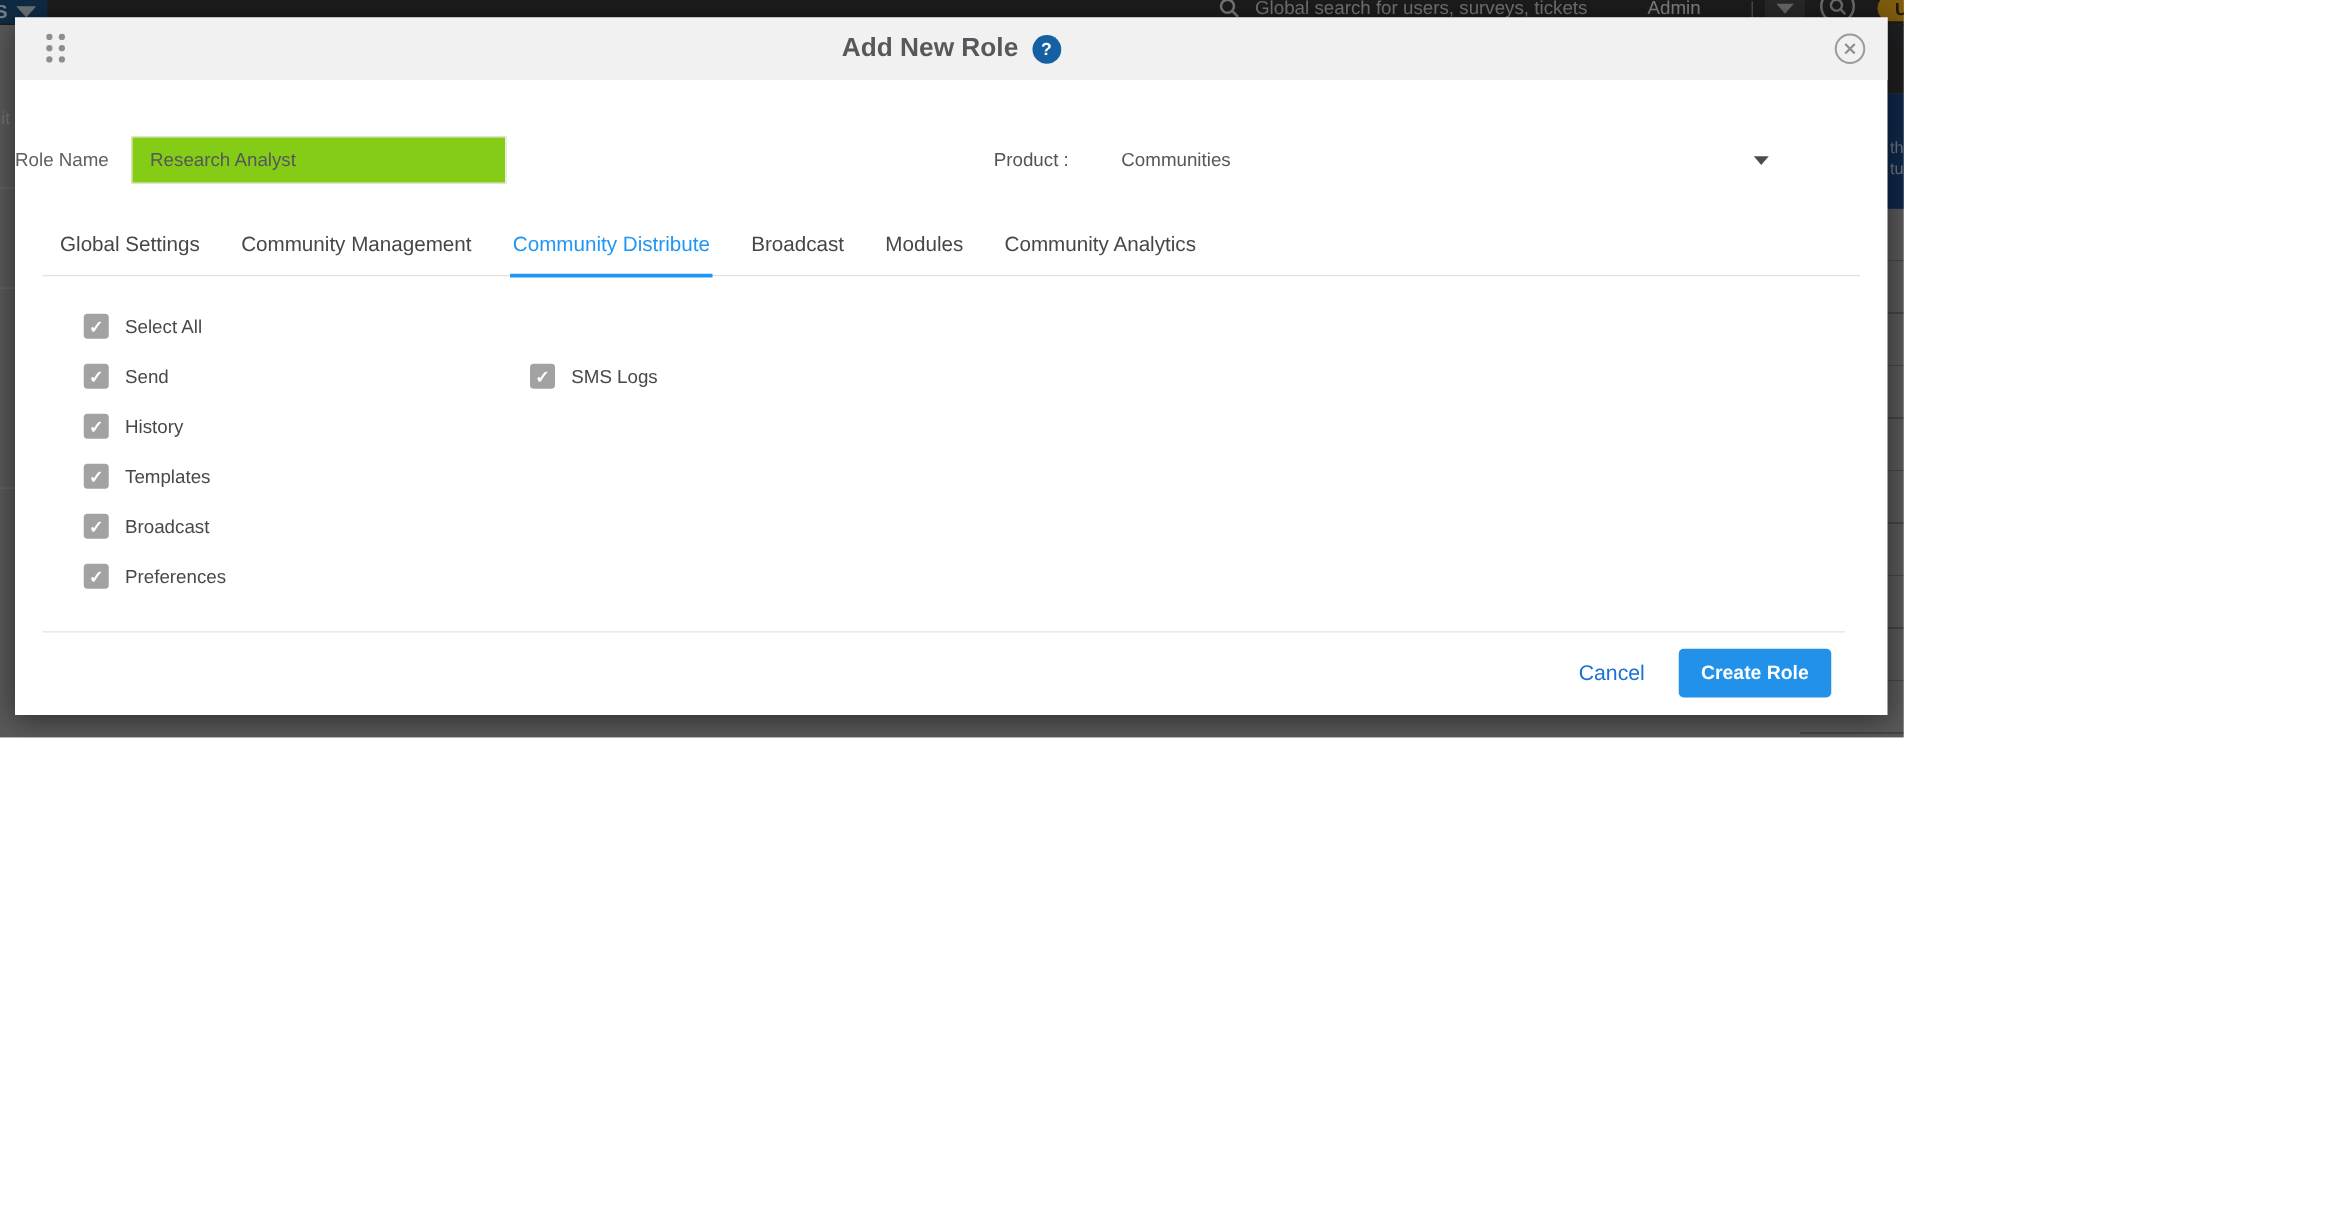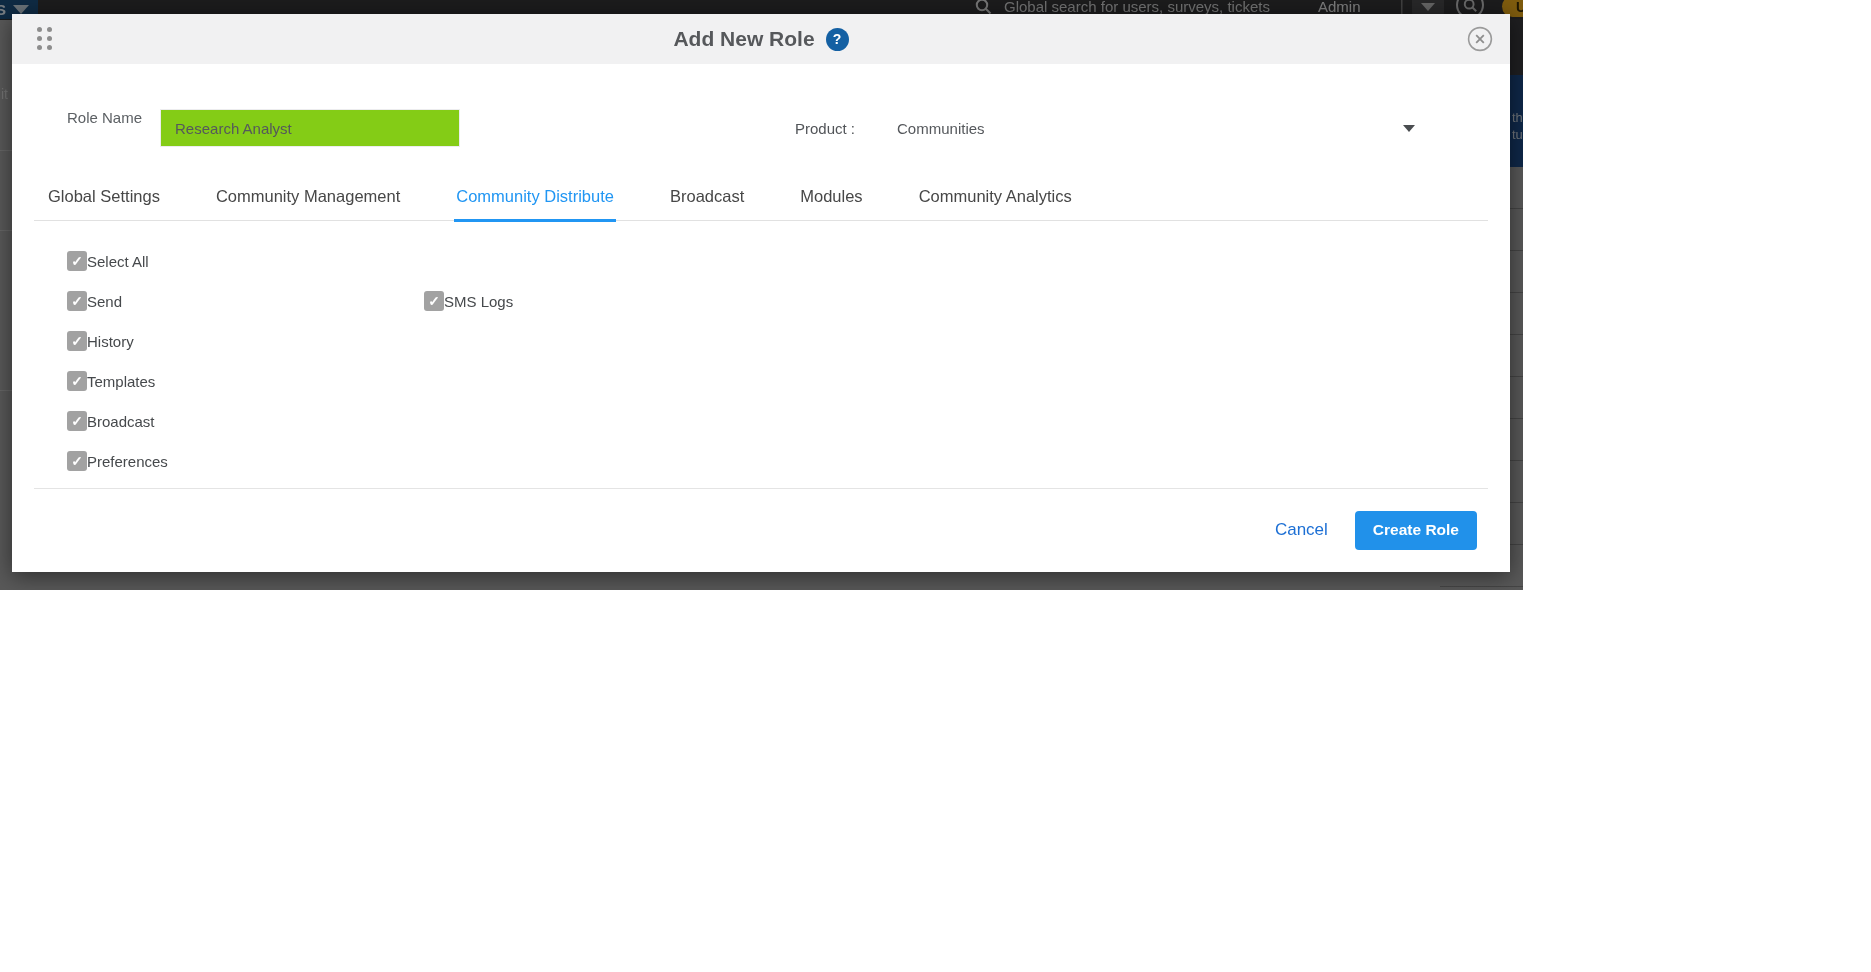--- a/index.html
+++ b/index.html
@@ -48,47 +48,47 @@
                   justify-content:center; }
   .drag-handle { position:absolute; left:25px; top:13px; display:grid; grid-template-columns:5px 5px;
                  grid-auto-rows:5px; column-gap:5px; row-gap:4px; cursor:grab; }
   .drag-handle i { width:5px; height:5px; border-radius:50%; background:#8d8d8d; }
   .title-wrap { display:flex; align-items:center; gap:11px; }
   .modal-title { font-size:21px; font-weight:700; color:#56585b; }
   .help-badge { width:23px; height:23px; border-radius:50%; background:#1460a3; color:#fff;
                 font-size:14px; font-weight:700; display:flex; align-items:center; justify-content:center; }
   .close-btn { position:absolute; right:17px; top:12px; width:26px; height:26px; cursor:pointer; }
 
-  .fields-row { position:relative; margin-top:45px; padding-left:55px; height:38px;
-                display:flex; }
+  .fields-row { position:relative; margin-top:45px; height:38px;
+                display:flex; align-items:center; }
   .field-label { font-size:15px; color:#5c6064; }
   .role-input { margin-left:18px; width:300px; height:38px; background:#84cc16; border:1px solid #ececee;
                 padding:0 14px; font-size:15px; color:#55585c; font-family:"Liberation Sans",sans-serif; outline:none; }
   .product-group { position:absolute; left:783px; top:0; width:620px; height:38px;
                    display:flex; align-items:center; cursor:pointer; }
   .product-label { font-size:15px; color:#515458; }
   .product-value { margin-left:42px; font-size:15px; color:#55585c; }
   .caret-down { position:absolute; right:0; width:0; height:0; border-left:6px solid transparent;
                 border-right:6px solid transparent; border-top:7px solid #4a4d50; }
 
   .tabs { margin:28px 22px 0 22px; padding-left:12px; border-bottom:1px solid #e1e1e1;
-          display:flex; gap:52px; }
+          display:flex; gap:29px; }
   .tab { font-size:16.5px; color:#474747; padding:12px 2px 13px; border-bottom:3px solid transparent;
          margin-bottom:-2px; cursor:pointer; white-space:nowrap; }
   .tab.active { color:#2196f3; border-bottom-color:#2196f3; }
 
   .perms { padding:20px 0 0 55px; }
   .perm-row { position:relative; height:40px; display:flex; align-items:center; }
   .cb { width:20px; height:20px; background:#a2a2a2; border-radius:3px; color:#ffffff;
         display:flex; align-items:center; justify-content:center; font-size:14px; font-weight:700;
         cursor:pointer; flex:0 0 auto; }
-  .perm-label { font-size:15px; color:#46494c; }
+  .perm-label { margin-left:13px; font-size:15px; color:#46494c; }
   .col2 { position:absolute; left:357px; top:0; height:40px; display:flex; align-items:center; }
 
-  .modal-footer { position:absolute; left:0; right:0; bottom:0; height:84px;
+  .modal-footer { position:absolute; left:0; right:12px; bottom:0; height:67px;
                   display:flex; align-items:center; justify-content:flex-end; gap:27px; padding-right:33px; }
   .footer-divider { position:absolute; left:22px; right:22px; top:0; height:1px; background:#e4e4e4; }
   .cancel-link { font-size:17px; color:#1c6fd4; cursor:pointer; background:none; border:none;
                  font-family:"Liberation Sans",sans-serif; }
   .create-btn { height:39px; padding:0 18px; background:#2191ea; color:#ffffff; border:none;
                 border-radius:4px; font-size:15.5px; font-weight:700; cursor:pointer;
                 font-family:"Liberation Sans",sans-serif; }
 </style>
 </head>
 <body>

